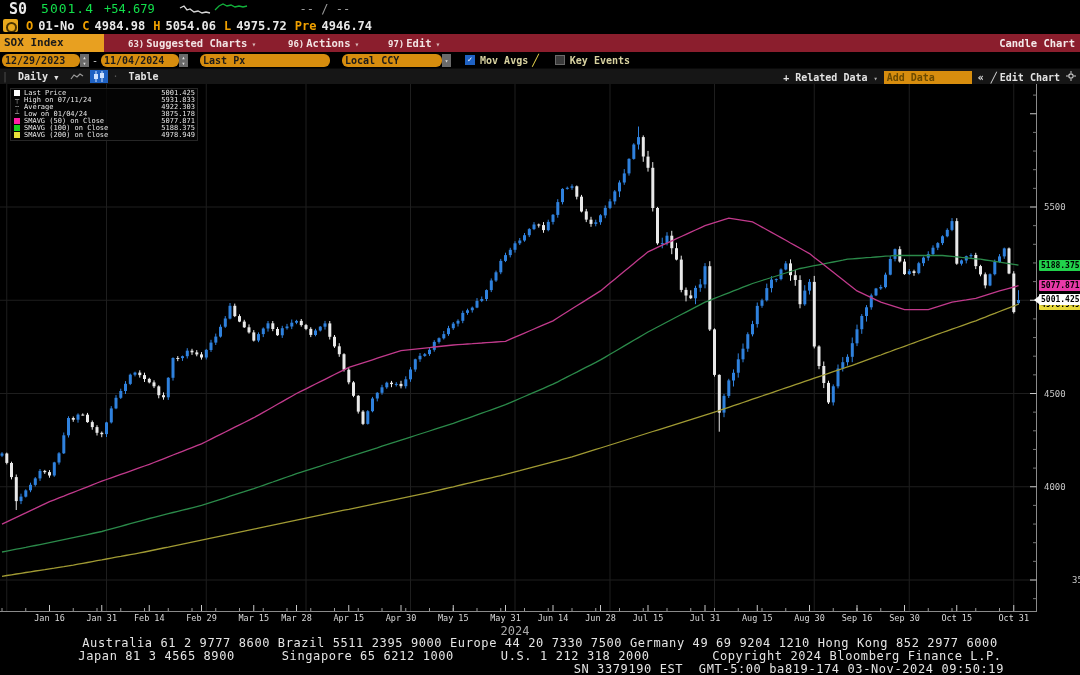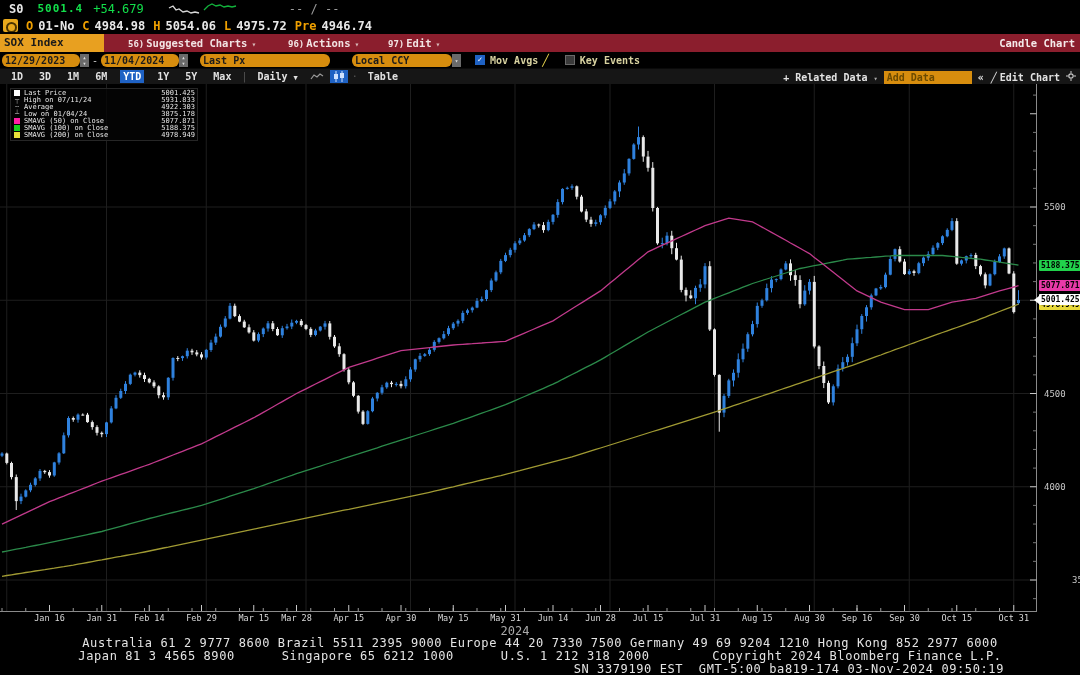--- a/index.html
+++ b/index.html
@@ -1,21 +1,21 @@
 <!DOCTYPE html>
 <html><head>
 <meta charset="utf-8">
 <style>
   html,body{margin:0;padding:0;background:#000;}
   body{width:1080px;height:675px;position:relative;overflow:hidden;
        font-family:"DejaVu Sans Mono","Liberation Mono",monospace;color:#fff;}
   
   #row1{position:absolute;left:0;top:0;width:1080px;height:17px;display:flex;align-items:center;}
-  #row1 .ticker{color:#e8e8e8;font-size:12px;font-weight:bold;margin-left:9px;}
-  #row1 .last{color:#12e04b;font-size:11px;font-weight:bold;margin-left:14px;letter-spacing:1px;}
+  #row1 .ticker{color:#e8e8e8;font-size:15px;font-weight:bold;margin-left:9px;}
+  #row1 .last{color:#12e04b;font-size:13px;font-weight:normal;margin-left:14px;letter-spacing:1px;}
   #row1 .chg{color:#12e04b;font-size:12px;margin-left:10px;}
   #row1 .rangesep{color:#9a9a9a;font-size:12px;margin-left:52px;}
   #row2{position:absolute;left:0;top:17px;width:1080px;height:17px;display:flex;align-items:center;font-size:12px;font-weight:bold;}
   #row2 .lab{color:#f0a000;margin-left:8px;}
   #row2 .val{color:#e8e8e8;margin-left:5px;}
   #clock-ic{width:15px;height:13px;background:#e8a81c;border-radius:2px;margin-left:3px;position:relative;overflow:hidden;}
   #clock-ic:before{content:"";position:absolute;left:3px;top:3px;width:7px;height:7px;border:2px solid #4a3300;border-radius:50%;}
   
   #redbar{position:absolute;left:0;top:34px;width:1080px;height:18px;background:#8b1e2d;}
   #secbox{position:absolute;left:0;top:0;width:104px;height:18px;background:#e8a020;color:#1a1a1a;
@@ -93,21 +93,21 @@
   <span class="val">5054.06</span>
   <span class="lab">L</span>
   <span class="val">4975.72</span>
   <span class="lab">Pre</span>
   <span class="val">4946.74</span>
 </div>
 
 <div id="redbar">
   <div id="secbox">SOX Index</div>
   <div class="menuitem" style="left:128px">
-    <span class="num">56)</span><span>Suggested Charts</span><span class="car">▾</span>
+    <span class="num">63)</span><span>Suggested Charts</span><span class="car">▾</span>
   </div>
   <div class="menuitem" style="left:288px">
     <span class="num">96)</span><span>Actions</span><span class="car">▾</span>
   </div>
   <div class="menuitem" style="left:388px">
     <span class="num">97)</span><span>Edit</span><span class="car">▾</span>
   </div>
   <div id="charttype">Candle Chart</div>
 </div>
 
@@ -117,40 +117,30 @@
       <div>▲</div>
       <div>▼</div>
     </span>
   <span style="color:#ccc;font-size:10px;margin:0 3px">-</span>
   <span class="ofield" style="width:78px">11/04/2024</span>
   <span class="spin">
       <div>▲</div>
       <div>▼</div>
     </span>
   <span class="ofield" style="margin-left:12px;width:130px">Last Px</span>
-  <span class="ofield" style="margin-left:22px;width:100px">Local CCY</span>
+  <span class="ofield" style="margin-left:12px;width:100px">Local CCY</span>
   <span class="spin" style="font-size:6px;line-height:13px">▾</span>
   <span class="chk on" style="margin-left:14px">✓</span>
   <span class="tb-lab">Mov Avgs</span>
   <span style="color:#e8d44d;font-size:11px;margin-left:4px">╱</span>
   <span class="chk off" style="margin-left:16px"></span>
   <span class="tb-lab">Key Events</span>
 </div>
 
 <div id="row4">
-  <span id="periods" style="display:flex;align-items:center;margin-left:3px">
-      <span class="pbtn">1D</span>
-      <span class="pbtn">3D</span>
-      <span class="pbtn">1M</span>
-      <span class="pbtn">6M</span>
-      <span class="pbtn active">YTD</span>
-      <span class="pbtn">1Y</span>
-      <span class="pbtn">5Y</span>
-      <span class="pbtn">Max</span>
-    </span>
   <span class="sep">|</span>
   <span class="pbtn">
     <span>Daily</span> <span style="font-size:7px">▼</span>
   </span>
   <span class="icbox">
     <svg width="14" height="9">
         <polyline points="1,7 4,3 7,5 10,2 13,4" fill="none" stroke="#9a9a9a" stroke-width="1.2"></polyline>
       </svg>
   </span>
   <span class="icbox sel">

